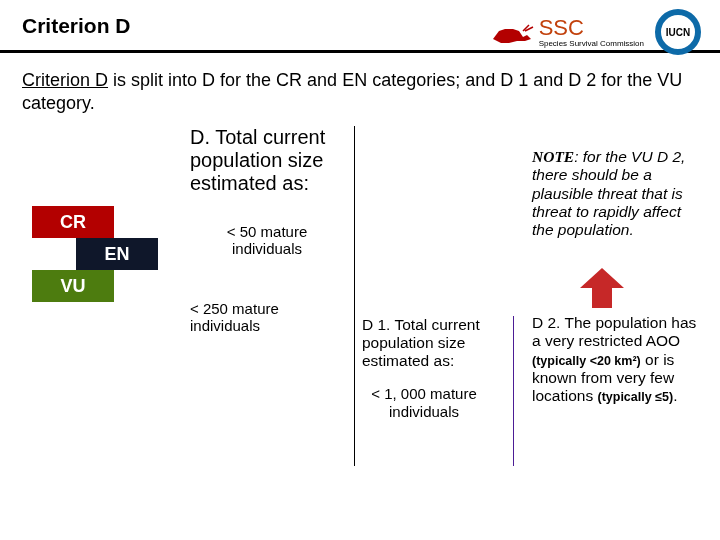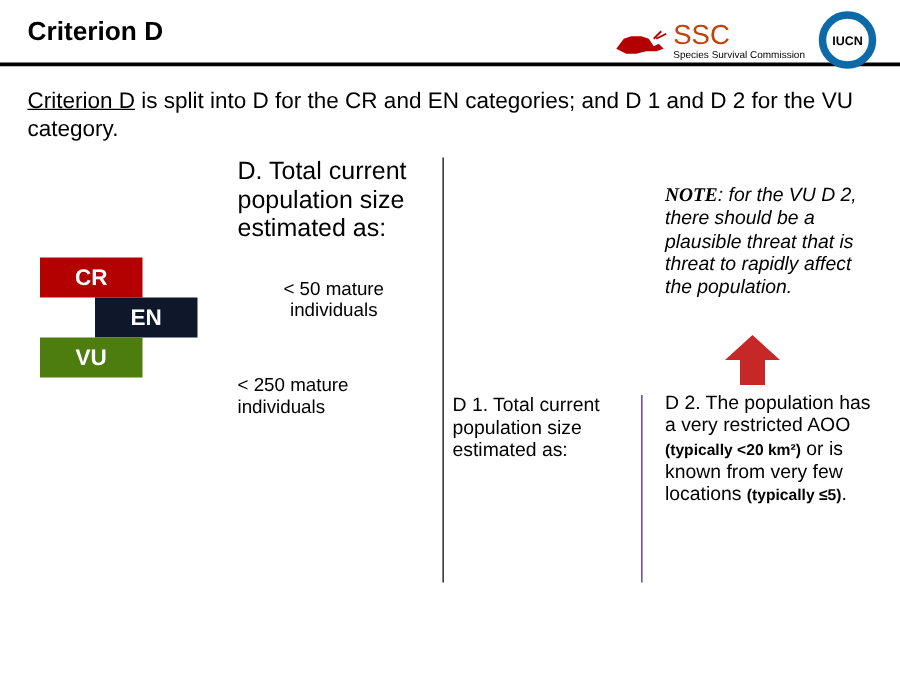--- a/index.html
+++ b/index.html
@@ -178,20 +178,21 @@
   </div>
 
   <div class="col-d">
     <div class="col-d-head">D. Total current population size estimated as:</div>
     <div class="col-d-cr">&lt; 50 mature individuals</div>
     <div class="col-d-en">&lt; 250 mature individuals</div>
   </div>
 
   <div class="col-d1">
     <div class="col-d1-head">D 1. Total current population size estimated as:</div>
+    <div class="col-d1-vu">&lt; 1, 000 mature individuals</div>
   </div>
 
   <div class="note">
     <b>NOTE</b><span>: for the VU D 2, there should be a plausible threat that is threat to rapidly affect the population.</span>
   </div>
 
   <svg class="arrow" viewBox="0 0 52 44">
     <path d="M26 2 L48 22 L36 22 L36 42 L16 42 L16 22 L4 22 Z" fill="#c62828"></path>
   </svg>
 

